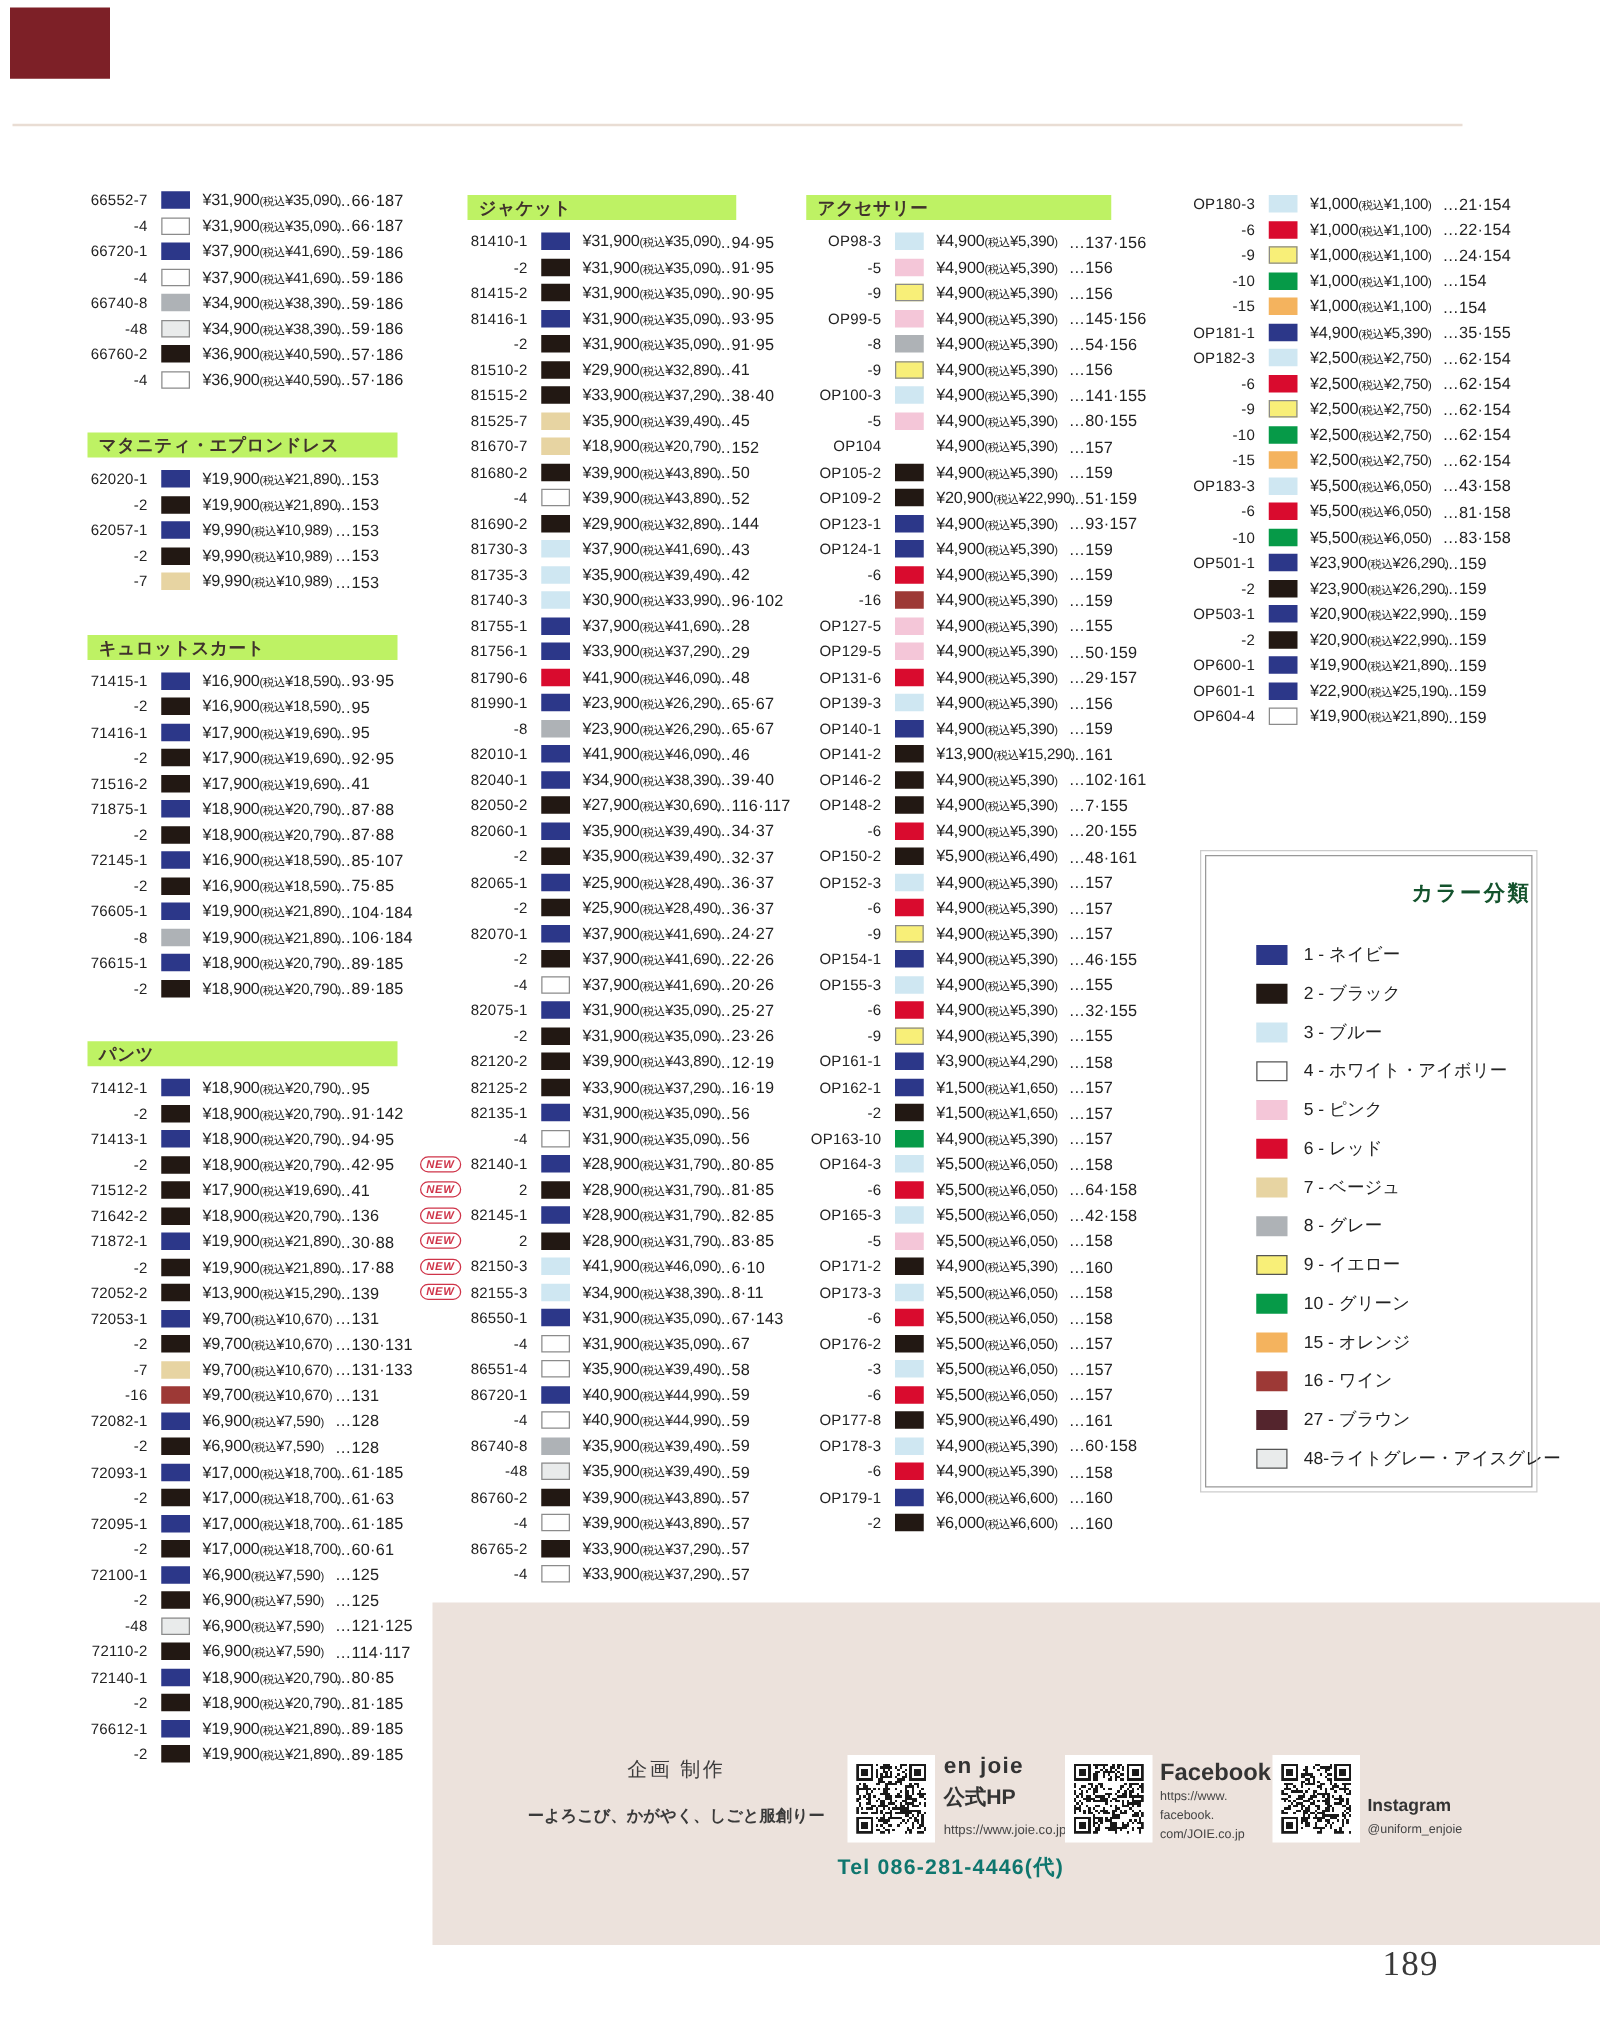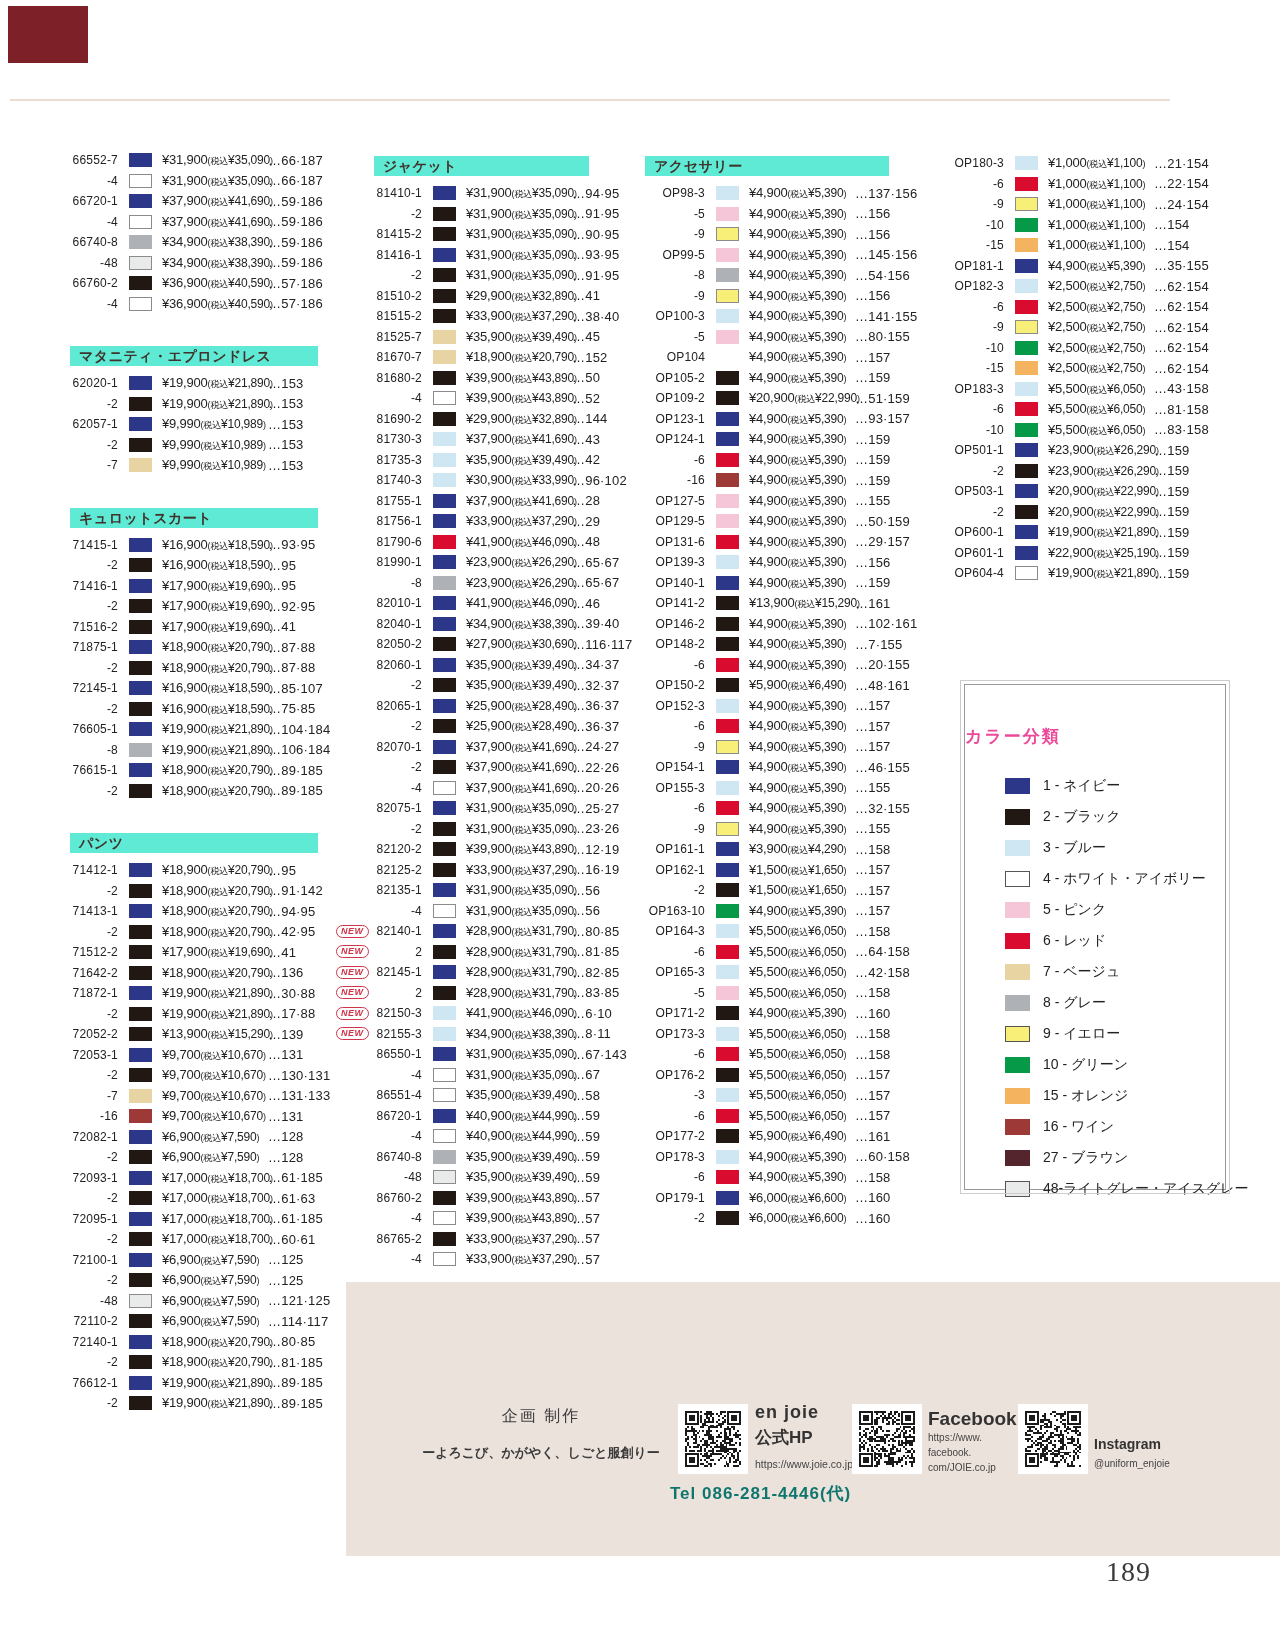--- a/index.html
+++ b/index.html
@@ -7,42 +7,42 @@
        font-family:"Liberation Sans","DejaVu Sans",sans-serif;color:#222;overflow:hidden}
   .corner{position:absolute;left:8px;top:6px;width:80px;height:57px;background:#7d2027}
   .topline{position:absolute;left:10px;top:99px;width:1160px;height:2px;background:#e9ddd4}
 
   .col{position:absolute;top:150px}
   .col1{left:70px;width:282px}
   .col2{left:336px;width:302px}
   .col3{left:645px;width:282px}
   .col4{left:944px;width:300px;padding-top:3px}
 
-  .sec-h{background:#5eead4;height:20px;line-height:20px;font-weight:bold;font-size:14px;
+  .sec-h{background:#bef264;height:20px;line-height:20px;font-weight:bold;font-size:14px;
          padding-left:9px;color:#40332c;margin:32px 0 7px 0;width:239px;letter-spacing:.5px}
   .col2 .sec-h{margin-left:38px;width:206px}
   .col3 .sec-h{width:235px}
   .col2 .sec-h:first-child,.col3 .sec-h:first-child{margin-top:6px}
 
   .row{display:flex;align-items:center;height:20.5px}
   .badge-slot{width:38px;flex:none;display:flex;align-items:center}
   .new{border:1px solid #cf3449;color:#cf3449;border-radius:8px;font-size:9px;font-weight:bold;
        font-style:italic;padding:0 4px;line-height:11px;letter-spacing:.5px;background:#fff}
   .code{width:48px;flex:none;text-align:right;font-size:12px;letter-spacing:.2px;white-space:nowrap}
   .col3 .code,.col4 .code{width:60px}
   .swatch{width:23px;height:14px;margin-left:11px;flex:none;box-sizing:border-box}
   .swatch.bordered{border:1px solid #8b8b8b}
   .price{margin-left:10px;width:106px;flex:none;font-size:13px;white-space:nowrap;letter-spacing:-.2px}
   .tax{font-size:9px}
   .taxv{font-size:12px}
   .refs{font-size:13px;white-space:nowrap;letter-spacing:.2px}
 
   .legend{position:absolute;left:964px;top:684px;width:262px;height:506px;background:#fff;
           border:1px solid #999;outline:1px solid #ccc;outline-offset:3px;box-sizing:border-box}
-  .legend-title{text-align:left;font-size:17px;font-weight:bold;margin-top:40px;letter-spacing:2px;color:#ec4899}
+  .legend-title{text-align:right;font-size:17px;font-weight:bold;margin-top:18px;letter-spacing:2px;color:#14532d}
   .legend-items{margin-top:22px}
   .legend-item{display:flex;align-items:center;height:31px;margin-left:40px}
   .legend-sw{width:25px;height:16px;flex:none;box-sizing:border-box}
   .legend-sw.bordered{border:1px solid #555}
   .legend-label{margin-left:13px;font-size:14px;white-space:nowrap}
 
   .footer{position:absolute;left:346px;top:1282px;width:934px;height:274px;background:#ece2dc}
   .produce{position:absolute;left:0;top:124px;width:390px;text-align:center;font-size:16px;color:#3c3c3c;letter-spacing:2px}
   .slogan{position:absolute;left:0;top:162px;width:390px;text-align:center;font-size:13px;font-weight:bold;color:#3a3a3a}
   .company{position:absolute;left:0;top:182px;width:390px;text-align:center;font-size:30px;color:#2b2b2b;letter-spacing:3px}
@@ -1048,21 +1048,21 @@
       <span class="price"><span>¥5,500</span><span class="tax">(税込</span><span class="taxv">¥6,050</span><span class="tax">)</span></span>
       <span class="refs">…157</span>
     </div>
     <div class="row">
       <span class="code">-6</span>
       <span class="swatch" style="background: rgb(217, 11, 46);"></span>
       <span class="price"><span>¥5,500</span><span class="tax">(税込</span><span class="taxv">¥6,050</span><span class="tax">)</span></span>
       <span class="refs">…157</span>
     </div>
     <div class="row">
-      <span class="code">OP177-2</span>
+      <span class="code">OP177-8</span>
       <span class="swatch" style="background: rgb(34, 24, 19);"></span>
       <span class="price"><span>¥5,900</span><span class="tax">(税込</span><span class="taxv">¥6,490</span><span class="tax">)</span></span>
       <span class="refs">…161</span>
     </div>
     <div class="row">
       <span class="code">OP178-3</span>
       <span class="swatch" style="background: rgb(207, 231, 242);"></span>
       <span class="price"><span>¥4,900</span><span class="tax">(税込</span><span class="taxv">¥5,390</span><span class="tax">)</span></span>
       <span class="refs">…60·158</span>
     </div>

